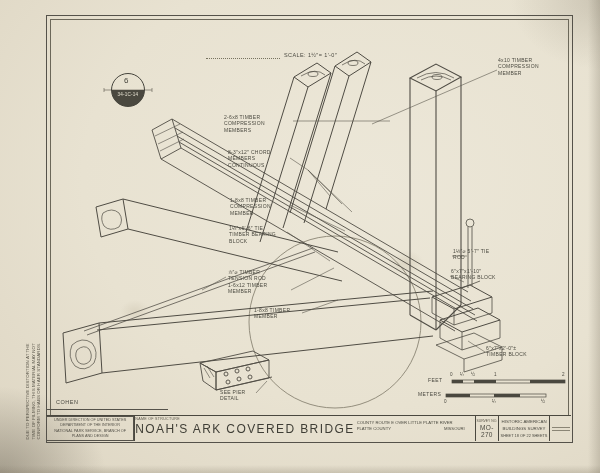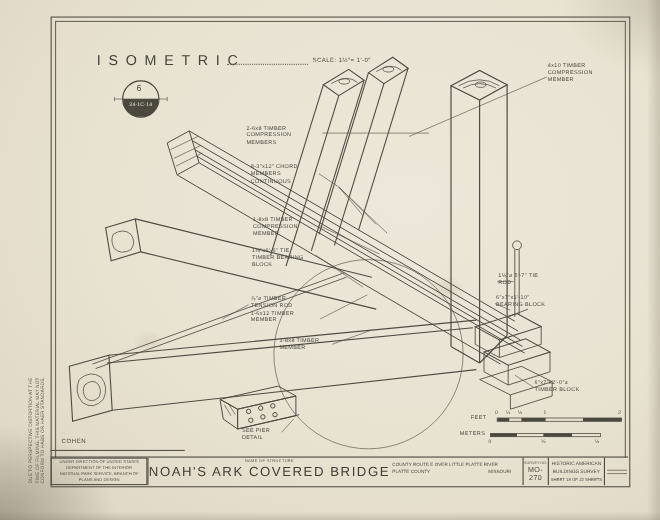--- a/index.html
+++ b/index.html
@@ -45,21 +45,21 @@
   .v-note{left:-25px;top:372px;width:118px;transform:rotate(-90deg);
     font-size:4.4px;line-height:1.3;white-space:pre-line;color:#5a564a;letter-spacing:.1px;}
   
   .titleblock{left:46px;top:415px;width:525px;height:26px;box-sizing:border-box;
     border-top:1.4px solid #4a483f;display:flex;}
   .tb-cell{box-sizing:border-box;height:100%;}
   .tb-c1{width:122px;display:flex;align-items:center;justify-content:center;}
   .agency-note{border:1px solid #55524a;padding:1.5px 3px;font-size:3.8px;line-height:1.35;
     text-align:center;white-space:pre-line;color:#55524a;}
   .tb-c2{flex:1;border-left:1px solid #4a483f;display:flex;align-items:stretch;}
-  .tb-title-wrap{flex:1;display:flex;flex-direction:column;align-items:center;justify-content:flex-start;padding-top:1px;}
+  .tb-title-wrap{flex:1;display:flex;flex-direction:column;align-items:flex-start;justify-content:flex-start;padding-top:1px;}
   .tb-name-caption{font-size:3.6px;letter-spacing:.3px;color:#5a564a;}
   .tb-structure-name{font-size:12px;letter-spacing:1.4px;color:#3f3e36;margin-top:1px;white-space:nowrap;}
   .tb-loc{width:116px;padding:4px 2px 0 2px;font-size:4.2px;line-height:1.5;color:#4b4a40;}
   .tb-loc-row{display:flex;justify-content:space-between;padding-right:8px;}
   .tb-c3{width:32px;border-left:1px solid #4a483f;display:flex;flex-direction:column;
     align-items:center;justify-content:center;text-align:center;}
   .tb-survey-caption{font-size:3.4px;color:#5a564a;}
   .tb-survey-no{font-size:6.5px;letter-spacing:.3px;margin-top:1px;}
   .tb-c4{width:70px;border-left:1px solid #4a483f;display:flex;flex-direction:column;
     align-items:center;justify-content:center;text-align:center;}
@@ -211,21 +211,20 @@
       <rect x="452" y="380" width="113" height="3" fill="none" stroke="#4a483f" stroke-width="0.7"></rect>
       <rect x="452" y="380" width="11" height="3" fill="#4a483f"></rect>
       <rect x="474" y="380" width="22" height="3" fill="#4a483f"></rect>
       <rect x="530" y="380" width="35" height="3" fill="#4a483f"></rect>
       <rect x="446" y="394" width="100" height="3" fill="none" stroke="#4a483f" stroke-width="0.7"></rect>
       <rect x="446" y="394" width="24" height="3" fill="#4a483f"></rect>
       <rect x="494" y="394" width="26" height="3" fill="#4a483f"></rect>
     </g>
   </svg>
 
-  <div class="abs iso-title">ISOMETRIC</div>
   <div class="abs dotline"></div>
   <div class="abs scale-note">SCALE: 1½″= 1′-0″</div>
 
   <div class="abs badge"></div>
   <div class="abs badge-top">6</div>
   <div class="abs badge-bottom">34-1C-14</div>
 
   <div class="abs ann" style="left:224px;top:114px;">2-6x8 TIMBER
 COMPRESSION
 MEMBERS</div>

